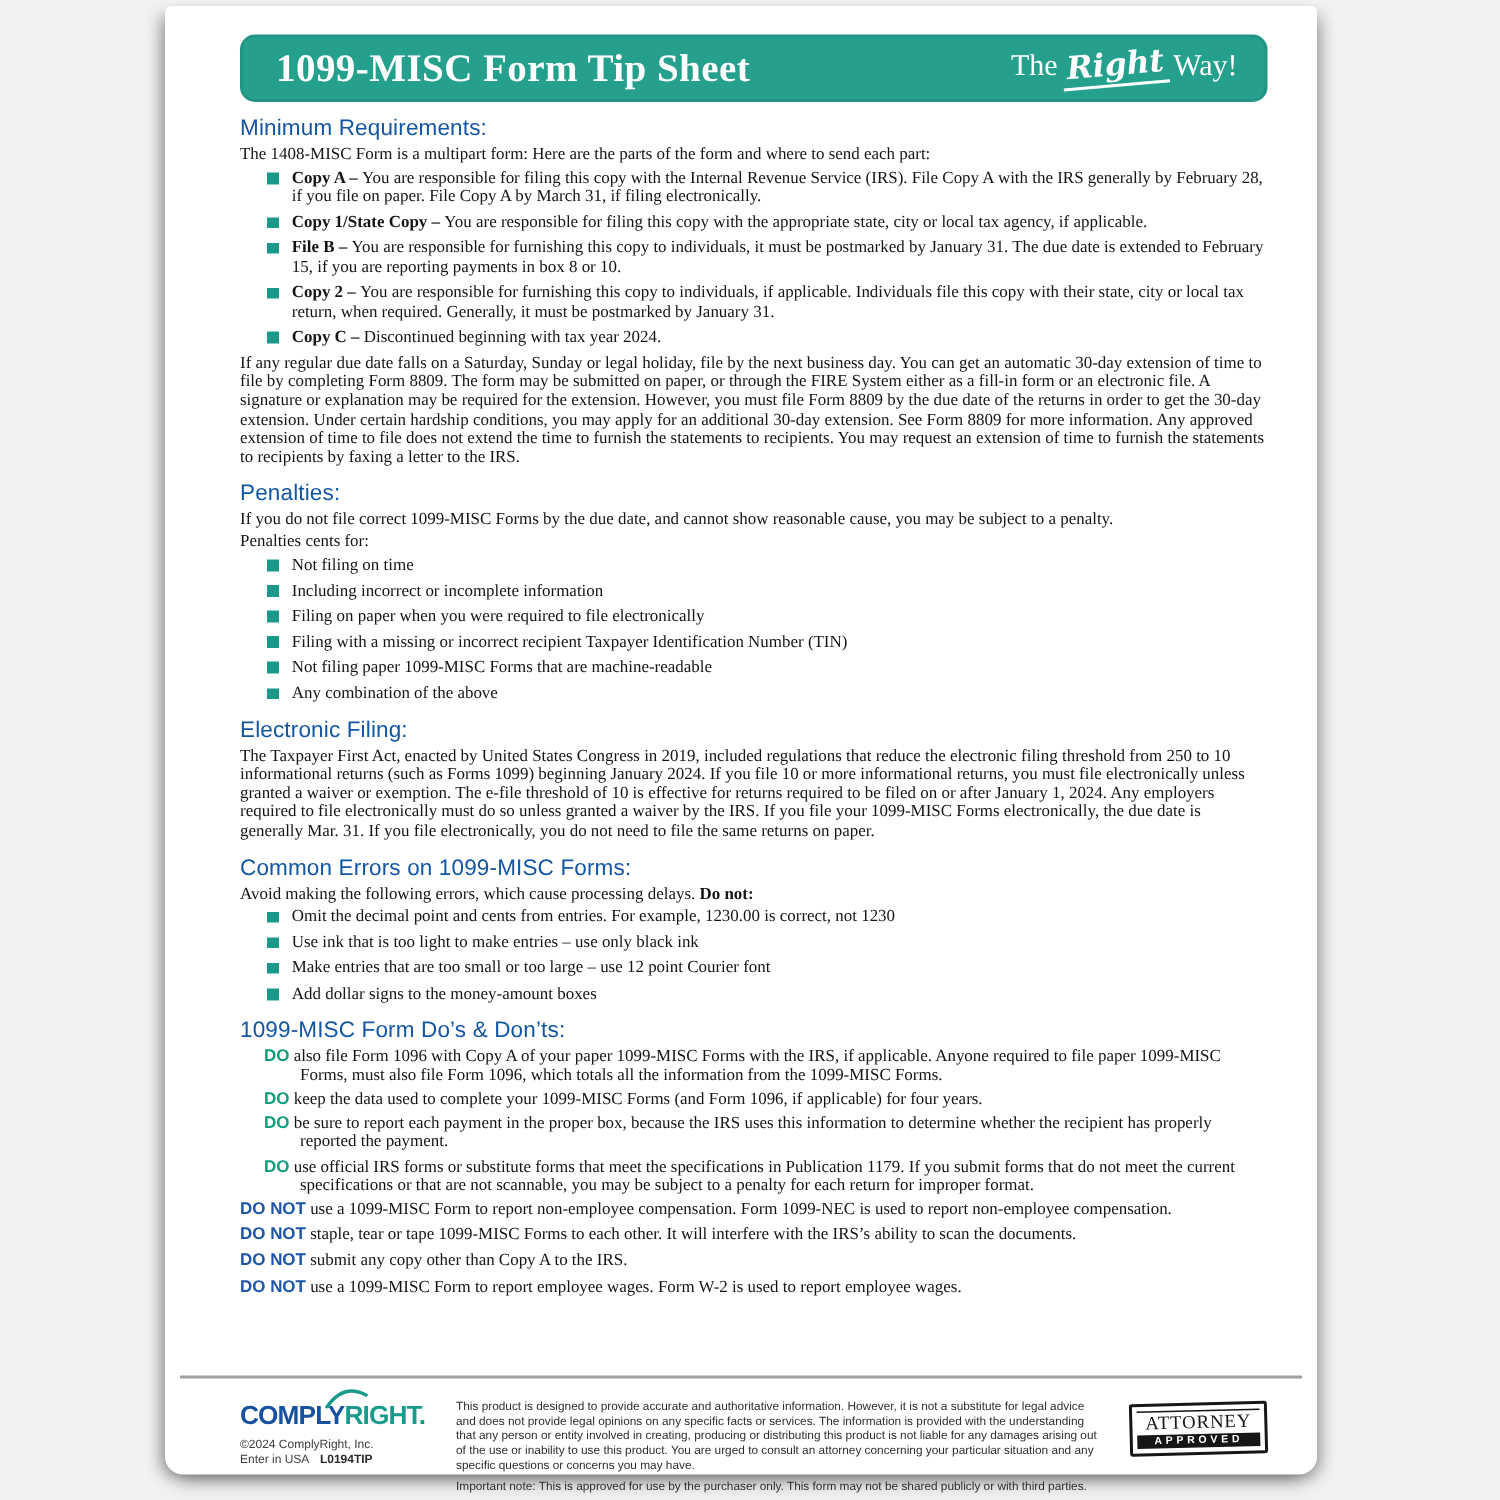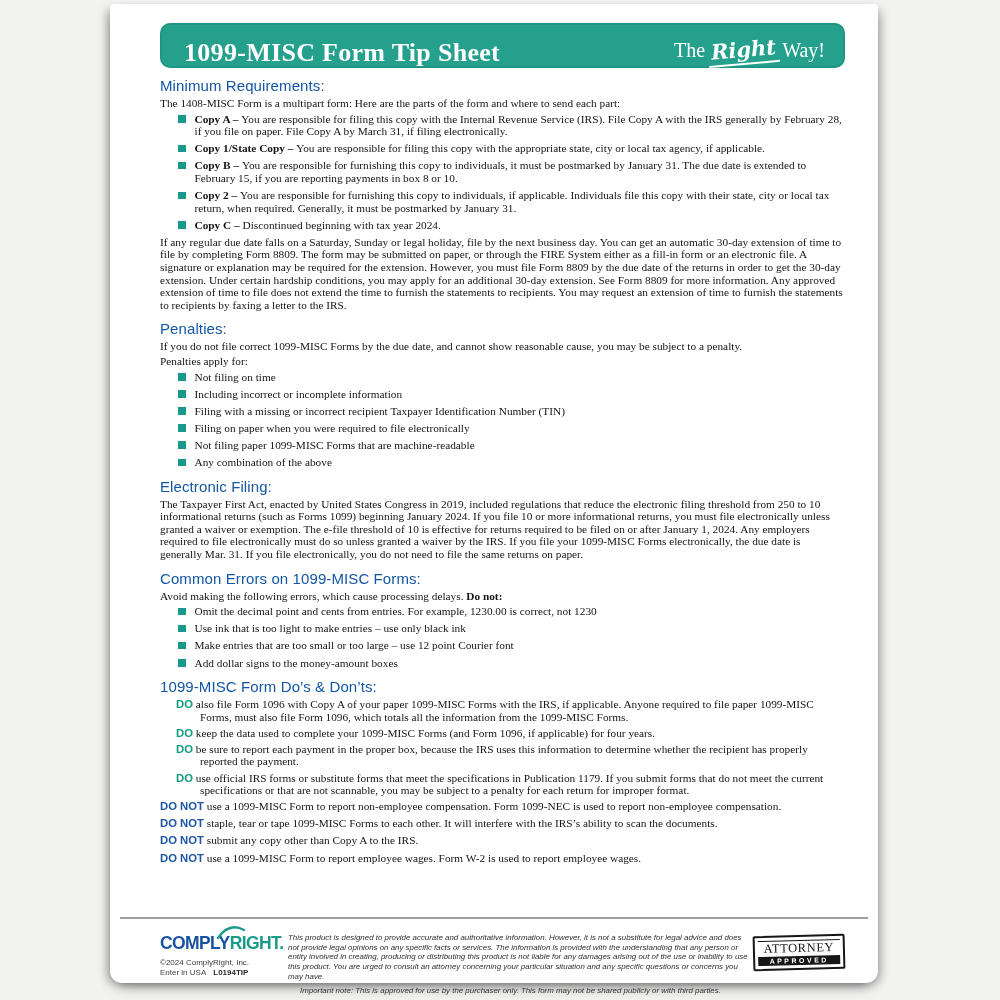--- a/index.html
+++ b/index.html
@@ -4,51 +4,51 @@
 <style>
   html,body{margin:0;padding:0;width:1000px;height:1000px;overflow:hidden;
     background:#f2f2f1;font-family:"Liberation Serif",serif;}
   .sheet{position:absolute;left:110px;top:4px;width:768px;height:979px;background:#ffffff;
     border-radius:4px 4px 12px 12px;
     box-shadow:-6px 3px 10px -3px rgba(0,0,0,.30), 6px 3px 10px -3px rgba(0,0,0,.25), 0 8px 14px -5px rgba(0,0,0,.35);}
   .content{padding:19px 33px 0 50px;}
   
   .banner{height:45px;border-radius:10px;background:var(--banner-teal,#24A08D);
     box-shadow:inset 0 0 0 2px rgba(0,0,0,.07);
-    display:flex;align-items:flex-end;justify-content:space-between;padding:0 20px 0 24px;box-sizing:border-box;}
+    display:flex;align-items:center;justify-content:space-between;padding:0 20px 0 24px;box-sizing:border-box;}
   .banner-title{font-family:"Liberation Serif",serif;font-weight:bold;font-size:26px;color:#fff;letter-spacing:.3px;}
   .banner-logo{display:flex;align-items:baseline;color:#fff;font-family:"Liberation Serif",serif;font-size:20px;}
   .logo-script{font-family:"DejaVu Serif",serif;font-style:italic;font-weight:bold;font-size:21px;
     border-bottom:2px solid #fff;transform:rotate(-5deg);margin:0 3px 3px 3px;padding:0 3px 1px 3px;}
   
   h2.sec-h{font-family:"Liberation Sans",sans-serif;font-weight:normal;font-size:15px;
     color:var(--heading-blue,#1356A5);margin:9px 0 3px 0;letter-spacing:.1px;}
   .para{font-size:11.3px;line-height:12.6px;color:#141414;margin:0 0 2px 0;}
   .para b{font-weight:bold;}
   ul.bullets{list-style:none;margin:3px 0 4px 0;padding:0 0 0 18px;}
   ul.bullets li{display:flex;gap:9px;font-size:11.3px;line-height:12.6px;color:#141414;margin:0 0 4.5px 0;}
   .sq{flex:0 0 auto;width:7.5px;height:7.5px;background:var(--bullet-teal,#18998A);margin-top:2.5px;}
   .lead{font-weight:bold;margin-top:48px;}
   .do-row{margin:0 0 3.5px 16px;padding-left:24px;text-indent:-24px;font-size:11.3px;line-height:12.6px;color:#141414;}
   .do-label{font-family:"Liberation Sans",sans-serif;font-weight:bold;font-size:11.3px;color:var(--do-teal,#0F9B7D);}
   .dont-row{margin:0 0 4.5px 0;padding-left:52px;text-indent:-52px;font-size:11.3px;line-height:12.6px;color:#141414;}
   .dont-label{font-family:"Liberation Sans",sans-serif;font-weight:bold;font-size:11.3px;color:var(--donot-blue,#1E55A5);}
   
   .footer-rule{position:absolute;left:10px;right:10px;top:913px;height:2px;background:#a0a0a0;}
-  .footer{position:absolute;left:50px;right:33px;top:929px;display:flex;align-items:flex-start;}
+  .footer{position:absolute;left:50px;right:33px;top:929px;display:flex;gap:16px;align-items:flex-start;}
   .brand{flex:0 0 128px;}
   .brand-name{font-family:"Liberation Sans",sans-serif;font-weight:bold;font-size:17.5px;letter-spacing:-.6px;position:relative;white-space:nowrap;}
   .brand-comply{color:var(--logo-blue,#17519F);}
   .brand-right{color:var(--logo-teal,#1A9A8B);}
   .brand-dot{color:#0F9B7D;}
   .swoosh{position:absolute;left:56px;top:-8px;}
   .brand-copy{font-family:"Liberation Sans",sans-serif;font-size:8px;line-height:10px;color:#3c3c3c;margin-top:4px;}
   .sku{font-weight:bold;margin-left:7px;color:#2a2a2a;}
-  .disclaimer{flex:1;font-family:"Liberation Sans",sans-serif;font-size:7.9px;line-height:9.7px;color:#2e2e2e;font-style:italic;}
-  .imp{margin-top:4px;margin-left:12px;}
+  .disclaimer{flex:1;font-family:"Liberation Sans",sans-serif;font-size:7.9px;line-height:9.7px;color:#2e2e2e;}
+  .imp{margin-top:4px;}
   .stamp{flex:0 0 auto;width:82px;border:2px solid #161616;border-radius:2px;background:#fff;
     padding:3px 3px 3px 3px;transform:rotate(-1.5deg);margin-top:2px;}
   .stamp-top{font-family:"Liberation Serif",serif;font-size:12.5px;letter-spacing:.6px;color:#161616;
     text-align:center;border-top:1px solid #161616;line-height:14px;}
   .stamp-bottom{background:#161616;color:#fff;font-family:"Liberation Sans",sans-serif;font-weight:bold;
     font-size:7px;letter-spacing:2.5px;text-align:center;padding:1px 0 1.5px 0;margin-top:0.5px;}
 </style>
 </head>
 <body>
 
@@ -72,53 +72,53 @@
             <li>
               <span class="sq"></span>
               <span class="li-text"><b class="lead">Copy A – </b>You are responsible for filing this copy with the Internal Revenue Service (IRS). File Copy A with the IRS generally by February 28, if you file on paper. File Copy A by March 31, if filing electronically.</span>
             </li>
             <li>
               <span class="sq"></span>
               <span class="li-text"><b class="lead">Copy 1/State Copy – </b>You are responsible for filing this copy with the appropriate state, city or local tax agency, if applicable.</span>
             </li>
             <li>
               <span class="sq"></span>
-              <span class="li-text"><b class="lead">Copy B – </b>You are responsible for furnishing this copy to individuals, it must be postmarked by January 31. The due date is extended to February 15, if you are reporting payments in box 8 or 10.</span>
+              <span class="li-text"><b class="lead">File B – </b>You are responsible for furnishing this copy to individuals, it must be postmarked by January 31. The due date is extended to February 15, if you are reporting payments in box 8 or 10.</span>
             </li>
             <li>
               <span class="sq"></span>
               <span class="li-text"><b class="lead">Copy 2 – </b>You are responsible for furnishing this copy to individuals, if applicable. Individuals file this copy with their state, city or local tax return, when required. Generally, it must be postmarked by January 31.</span>
             </li>
             <li>
               <span class="sq"></span>
               <span class="li-text"><b class="lead">Copy C – </b>Discontinued beginning with tax year 2024.</span>
             </li>
           </ul>
           <p class="para">If any regular due date falls on a Saturday, Sunday or legal holiday, file by the next business day. You can get an automatic 30-day extension of time to file by completing Form 8809. The form may be submitted on paper, or through the FIRE System either as a fill-in form or an electronic file. A signature or explanation may be required for the extension. However, you must file Form 8809 by the due date of the returns in order to get the 30-day extension. Under certain hardship conditions, you may apply for an additional 30-day extension. See Form 8809 for more information. Any approved extension of time to file does not extend the time to furnish the statements to recipients. You may request an extension of time to furnish the statements to recipients by faxing a letter to the IRS.</p>
         </section>
         <section>
           <h2 class="sec-h">Penalties:</h2>
           <p class="para">If you do not file correct 1099-MISC Forms by the due date, and cannot show reasonable cause, you may be subject to a penalty.</p>
-          <p class="para">Penalties apply for:</p>
+          <p class="para">Penalties cents for:</p>
           <ul class="bullets">
             <li>
               <span class="sq"></span>
               <span class="li-text">Not filing on time</span>
             </li>
             <li>
               <span class="sq"></span>
               <span class="li-text">Including incorrect or incomplete information</span>
             </li>
             <li>
               <span class="sq"></span>
-              <span class="li-text">Filing with a missing or incorrect recipient Taxpayer Identification Number (TIN)</span>
+              <span class="li-text">Filing on paper when you were required to file electronically</span>
             </li>
             <li>
               <span class="sq"></span>
-              <span class="li-text">Filing on paper when you were required to file electronically</span>
+              <span class="li-text">Filing with a missing or incorrect recipient Taxpayer Identification Number (TIN)</span>
             </li>
             <li>
               <span class="sq"></span>
               <span class="li-text">Not filing paper 1099-MISC Forms that are machine-readable</span>
             </li>
             <li>
               <span class="sq"></span>
               <span class="li-text">Any combination of the above</span>
             </li>
           </ul>

